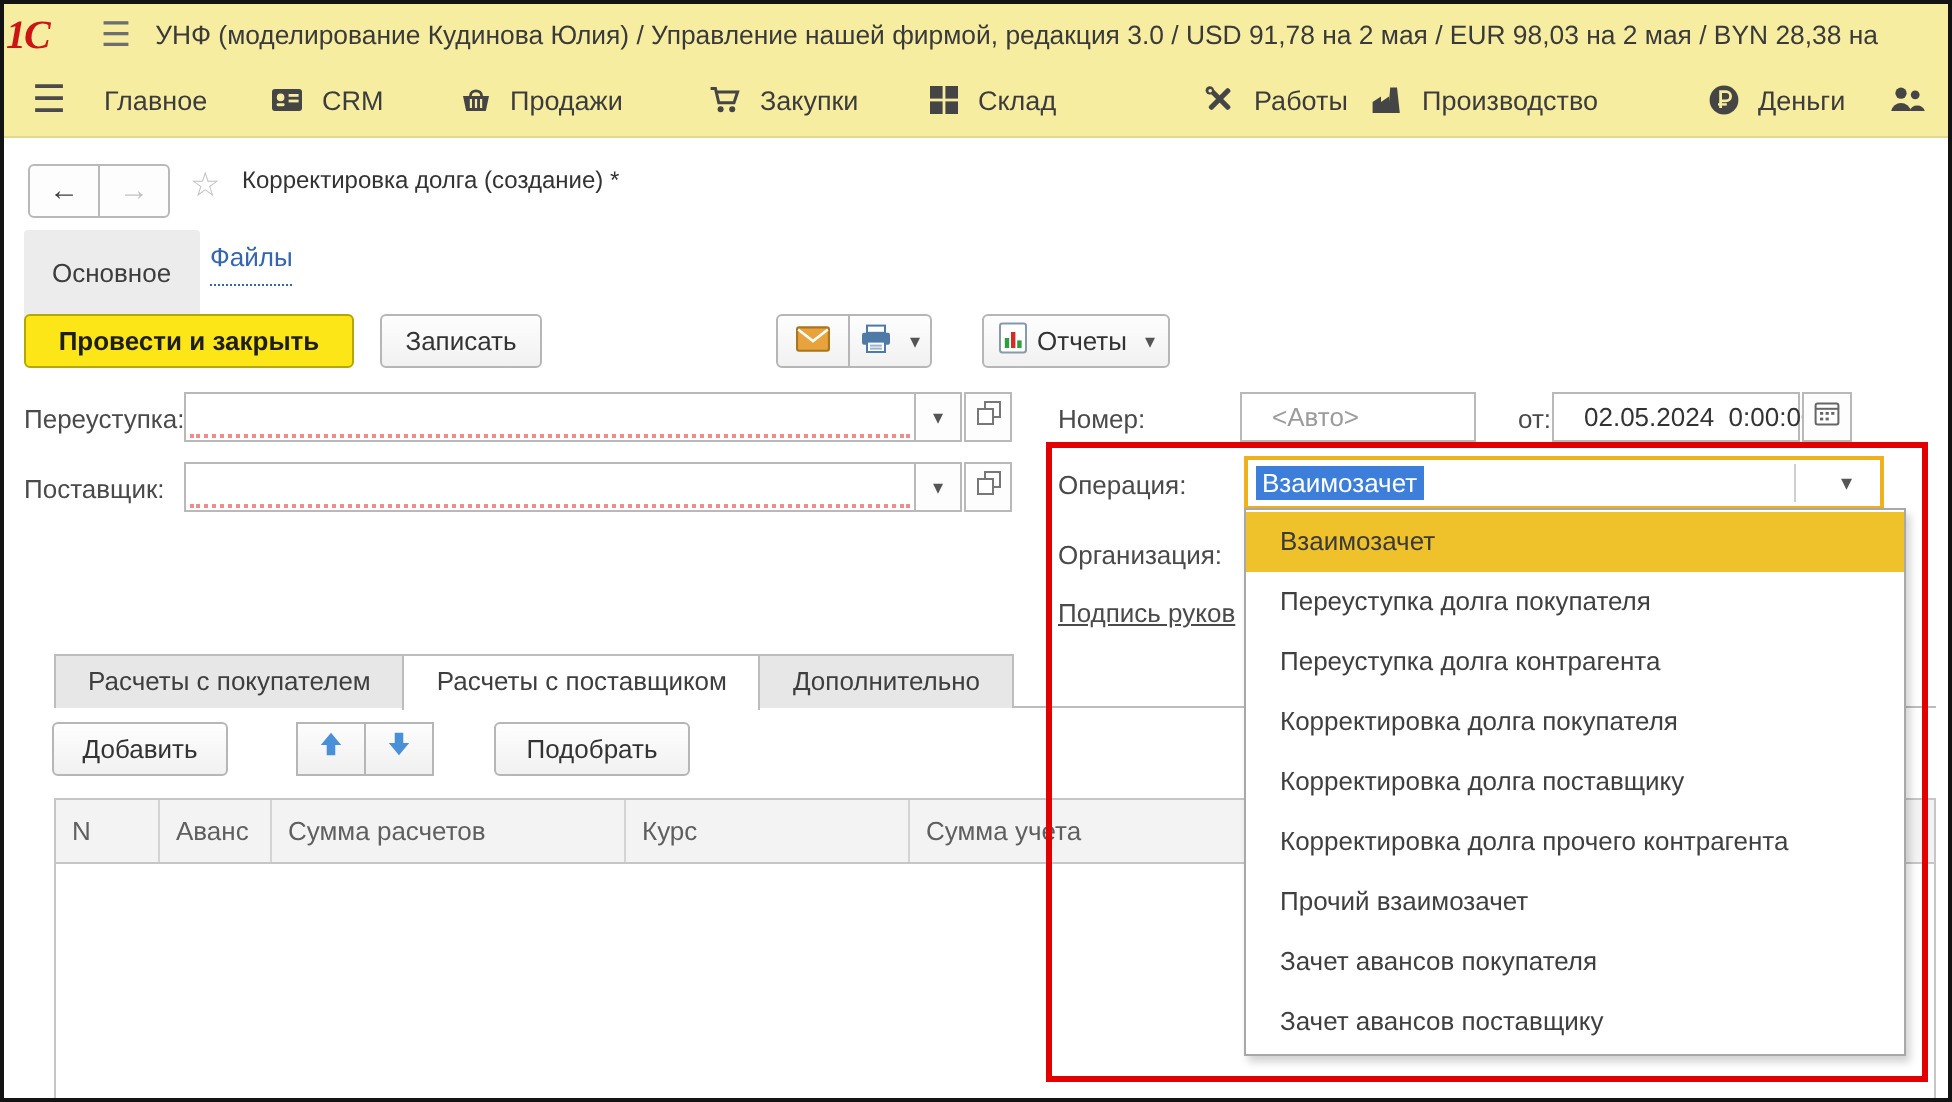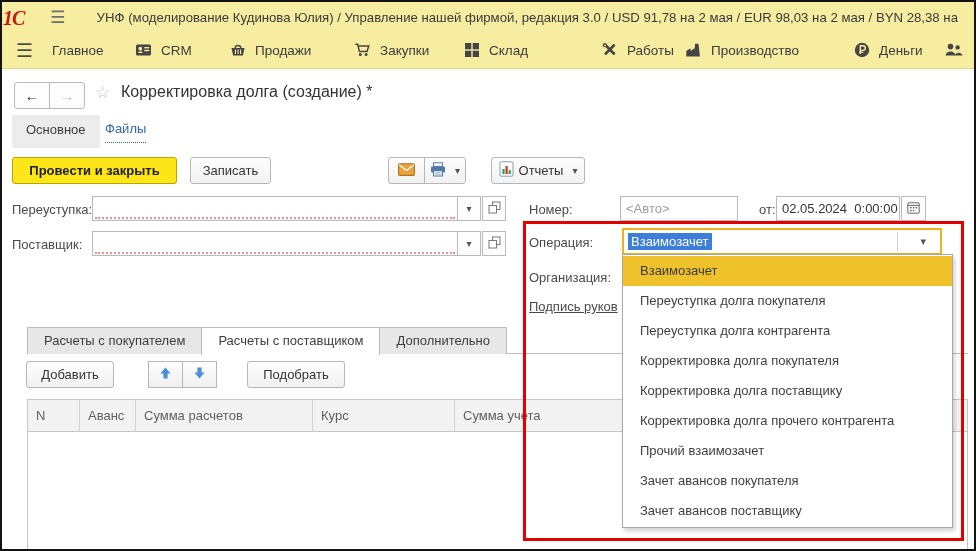--- a/index.html
+++ b/index.html
@@ -5,56 +5,56 @@
   html,body{margin:0;padding:0;background:#888;}
   #app{position:relative;width:976px;height:551px;border:2px solid #131313;box-sizing:border-box;
        background:#fff;font-family:"Liberation Sans",sans-serif;overflow:hidden;}
 
   
   .titlebar{position:absolute;left:0;top:0;width:100%;height:31px;background:#f6eda1;
             border-bottom:1px solid #ece2a0;display:flex;align-items:center;}
   .logo{margin-left:1px;font-family:"Liberation Serif",serif;font-style:italic;font-weight:bold;
         font-size:20px;color:#cd1414;letter-spacing:-1px;line-height:1;}
   .hb{font-size:17px;color:#6e6e6e;margin-left:26px;cursor:pointer;}
-  .wtitle{margin-left:31px;font-size:13.2px;color:#3a3a3a;white-space:nowrap;}
+  .wtitle{margin-left:12px;font-size:13.2px;color:#3a3a3a;white-space:nowrap;}
   .menubar{position:absolute;left:0;top:31px;width:100%;height:35px;background:#f6eda1;
            border-bottom:1px solid #e3d88e;}
   .mi{position:absolute;top:0;height:34px;display:flex;align-items:center;gap:9px;
       font-size:13.5px;color:#3c3c3c;cursor:pointer;white-space:nowrap;}
   .mi svg{display:block;}
   .hbg{font-size:19px;color:#4a4a4a;}
 
   
   .navbtns{position:absolute;left:12px;top:80px;display:flex;}
   .navbtn{width:34px;height:25px;border:1px solid #b9b9b9;background:#fdfdfd;display:flex;
           align-items:center;justify-content:center;font-size:15px;color:#3c3c3c;cursor:pointer;}
   .navbtn.first{border-radius:3px 0 0 3px;}
   .navbtn.last{border-radius:0 3px 3px 0;margin-left:-1px;color:#c3c3c3;}
   .star{position:absolute;left:93px;top:82px;font-size:17px;color:#c2c2c2;cursor:pointer;line-height:1;}
-  .ptitle{position:absolute;left:119px;top:81px;font-size:16px;color:#333;white-space:nowrap;}
-
-  
-  .tab-main{position:absolute;left:10px;top:113px;height:31px;line-height:27px;padding:1px 14px;
+  .ptitle{position:absolute;left:119px;top:81px;font-size:12px;color:#333;white-space:nowrap;}
+
+  
+  .tab-main{position:absolute;left:10px;top:113px;height:31px;line-height:27px;padding:8px 14px;
             background:#ececec;border-radius:2px;font-size:13px;color:#3d3d3d;cursor:pointer;}
   .link{color:#3566ad;cursor:pointer;}
   .tab-link{position:absolute;left:103px;top:113px;height:27px;line-height:27px;font-size:13px;
             border-bottom:1px dotted #3566ad;cursor:pointer;color:#3566ad;}
 
   
   .btn{position:absolute;top:155px;height:27px;box-sizing:border-box;background:linear-gradient(#fefefe,#f1f1f1);
        border:1px solid #b6b6b6;border-radius:3px;color:#333;font-size:13px;display:flex;
        align-items:center;justify-content:center;padding:0 13px;cursor:pointer;white-space:nowrap;}
   .btn.primary{background:#fce617;border-color:#b3a700;font-weight:bold;color:#1e1e1e;}
   .iconbtn{padding:0 8px;gap:5px;}
   .caret{font-size:10px;color:#555;margin-left:4px;}
 
   
   .flabel{position:absolute;font-size:13px;color:#4a4a4a;white-space:nowrap;}
   .inp{position:absolute;height:25px;box-sizing:border-box;border:1px solid #b9b9b9;background:#fff;
-       font-size:13px;color:#333;display:flex;align-items:center;padding:0 5px;cursor:text;}
+       font-size:13px;color:#333;display:flex;align-items:center;padding:0 15px;cursor:text;}
   .req::after{content:"";position:absolute;left:2px;right:2px;bottom:1px;
               border-bottom:2px dotted #ef8d8d;}
   .sqbtn{position:absolute;width:24px;height:25px;box-sizing:border-box;border:1px solid #b9b9b9;
          background:#fdfdfd;display:flex;align-items:center;justify-content:center;color:#555;
          cursor:pointer;}
   .ph{color:#9c9c9c;}
   .pre{white-space:pre;}
 
   
   .combo{position:absolute;left:620px;top:226px;width:320px;height:27px;box-sizing:border-box;

